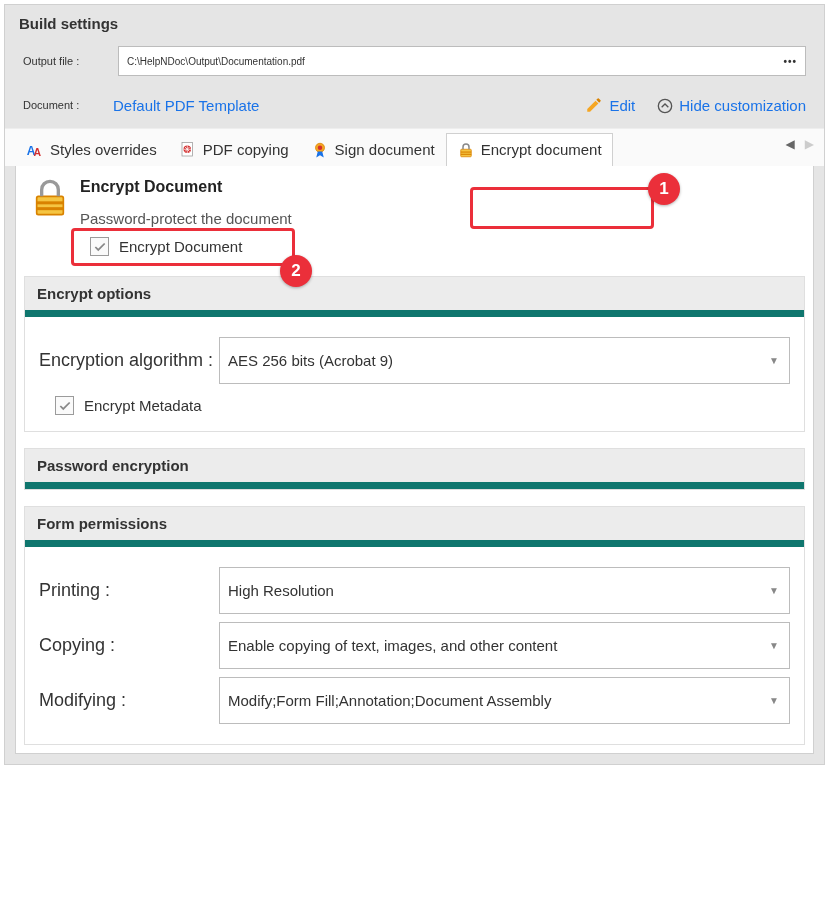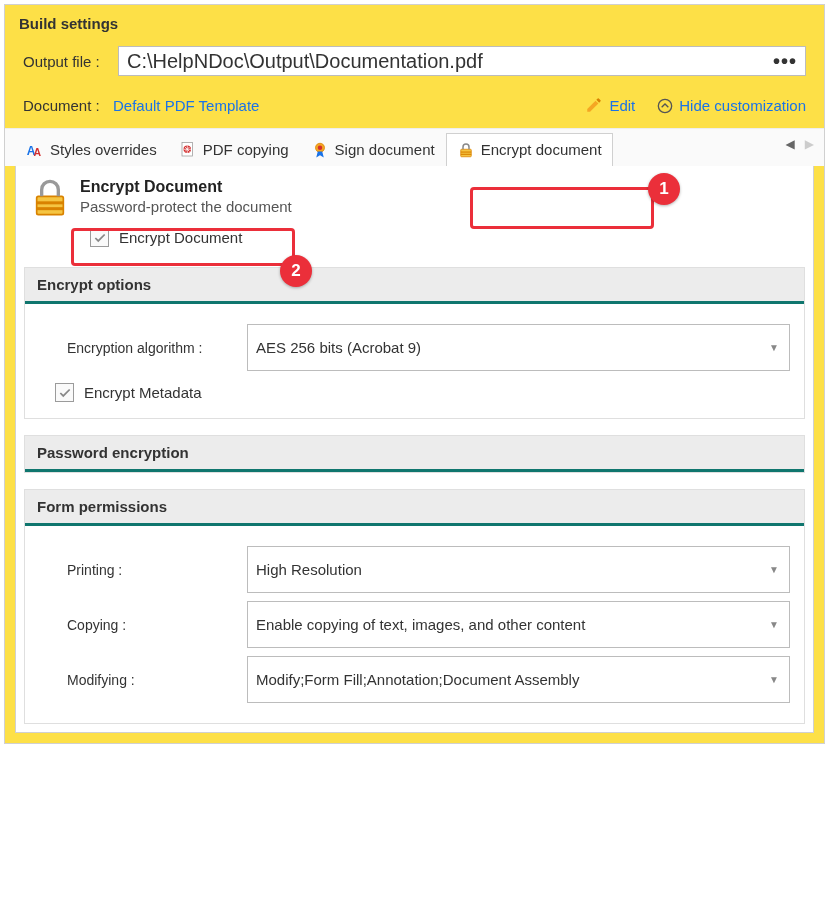--- a/index.html
+++ b/index.html
@@ -7,48 +7,48 @@
     margin: 0;
     padding: 4px;
     font-family: "Segoe UI", Tahoma, sans-serif;
     font-size: 14px;
     color: #333;
     background: #fff;
   }
   .outer {
     width: 821px;
     border: 1px solid #d0d0d0;
-    background: #fde047;
+    background: #e5e5e5;
     position: relative;
   }
   .title {
     font-weight: bold;
     font-size: 15px;
     padding: 10px 14px 8px 14px;
     color: #333;
   }
   .row {
     display: flex;
     align-items: center;
     padding: 6px 18px;
   }
   .row-label {
     min-width: 95px;
     color: #333;
-    font-size: 15px;
+    font-size: 11px;
   }
   .textbox {
     flex: 1;
     height: 30px;
     border: 1px solid #bcbcbc;
     background: #fff;
     display: flex;
     align-items: center;
     padding: 0 8px;
-    font-size: 20px;
+    font-size: 10px;
     color: #333;
     position: relative;
   }
   .textbox .dots {
     position: absolute;
     right: 8px;
     font-weight: bold;
     letter-spacing: 1px;
   }
   .link { color: #1a73e8; cursor: pointer; font-size: 15px; }
@@ -127,21 +127,21 @@
     padding: 10px 8px 8px 8px;
     position: relative;
   }
   .header-block {
     display: flex;
     align-items: flex-start;
     padding: 2px 6px 6px 6px;
   }
   .header-block .lockbig { width: 40px; height: 40px; margin-right: 10px; flex-shrink: 0; }
   .header-block .h-title { font-weight: bold; font-size: 16px; color: #222; }
-  .header-block .h-sub { font-size: 15px; color: #555; margin-top: 2px; text-align: right; }
+  .header-block .h-sub { font-size: 15px; color: #555; margin-top: 14px; text-align: right; }
   .checkrow {
     display: flex;
     align-items: center;
     padding: 4px 8px;
     font-size: 15px;
     color: #333;
   }
   .checkbox {
     width: 19px; height: 19px;
     border: 1px solid #9b9b9b;
@@ -161,35 +161,34 @@
     border: 1px solid #dfdfdf;
     margin-top: 16px;
     background: #fff;
   }
   .section-head {
     background: #ececec;
     font-weight: bold;
     font-size: 15px;
     padding: 8px 12px;
     color: #333;
-    border-bottom: 3px solid #0f766e;
+    border-bottom: 7px solid #0f766e;
   }
   .section-body {
     padding: 12px 14px;
   }
   .form-row {
     display: flex;
     align-items: center;
     margin: 8px 0;
   }
   .form-label {
     width: 180px;
-    font-size: 14px;
-    color: #333;
-    margin-left: 28px;
+    font-size: 18px;
+    color: #333;
   }
   .select {
     flex: 1;
     height: 47px;
     border: 1px solid #bcbcbc;
     background: #fff;
     display: flex;
     align-items: center;
     padding: 0 8px;
     font-size: 15px;

